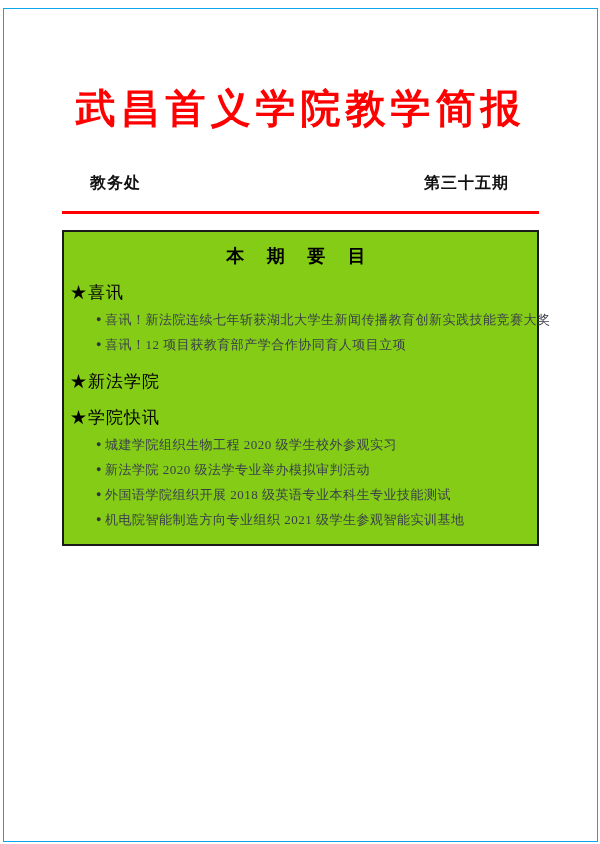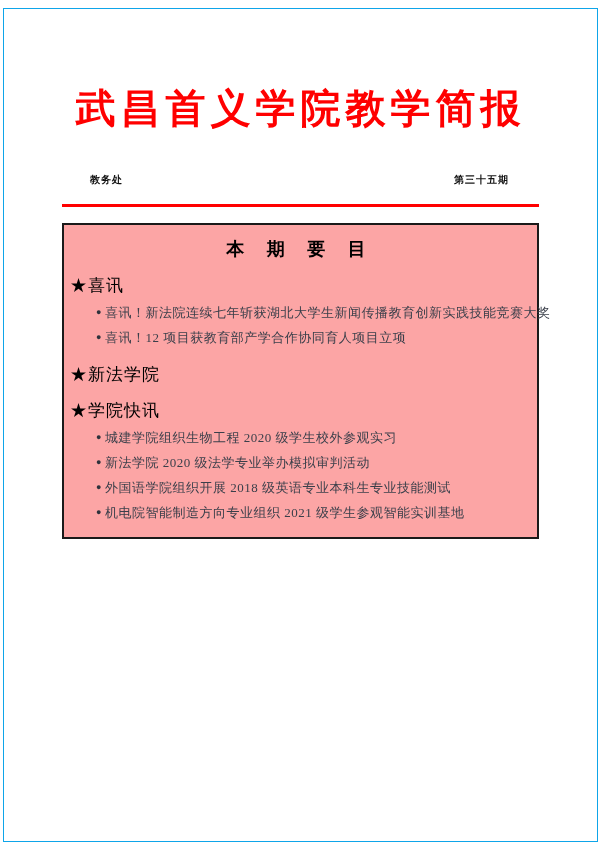--- a/index.html
+++ b/index.html
@@ -30,33 +30,33 @@
     letter-spacing: 5px;
     line-height: 1.5;
     font-family: "Liberation Serif", "DejaVu Serif", serif;
   }
   .meta-row {
     margin-top: 34px;
     padding: 0 88px 0 86px;
     display: flex;
     justify-content: space-between;
     align-items: baseline;
-    font-size: 10px;
+    font-size: 16px;
     font-weight: bold;
     color: #111111;
     letter-spacing: 1px;
   }
   .red-rule {
     height: 3px;
     background: #ff0000;
     margin: 17px 58px 16px 58px;
   }
   .contents-box {
     margin: 0 58px;
-    background: #fca5a5;
+    background: #84cc16;
     border: 2px solid #1a1a1a;
     padding: 8px 6px 12px 6px;
     box-sizing: border-box;
   }
   .contents-heading {
     text-align: center;
     font-size: 18px;
     font-weight: bold;
     color: #000000;
     letter-spacing: 9px;

